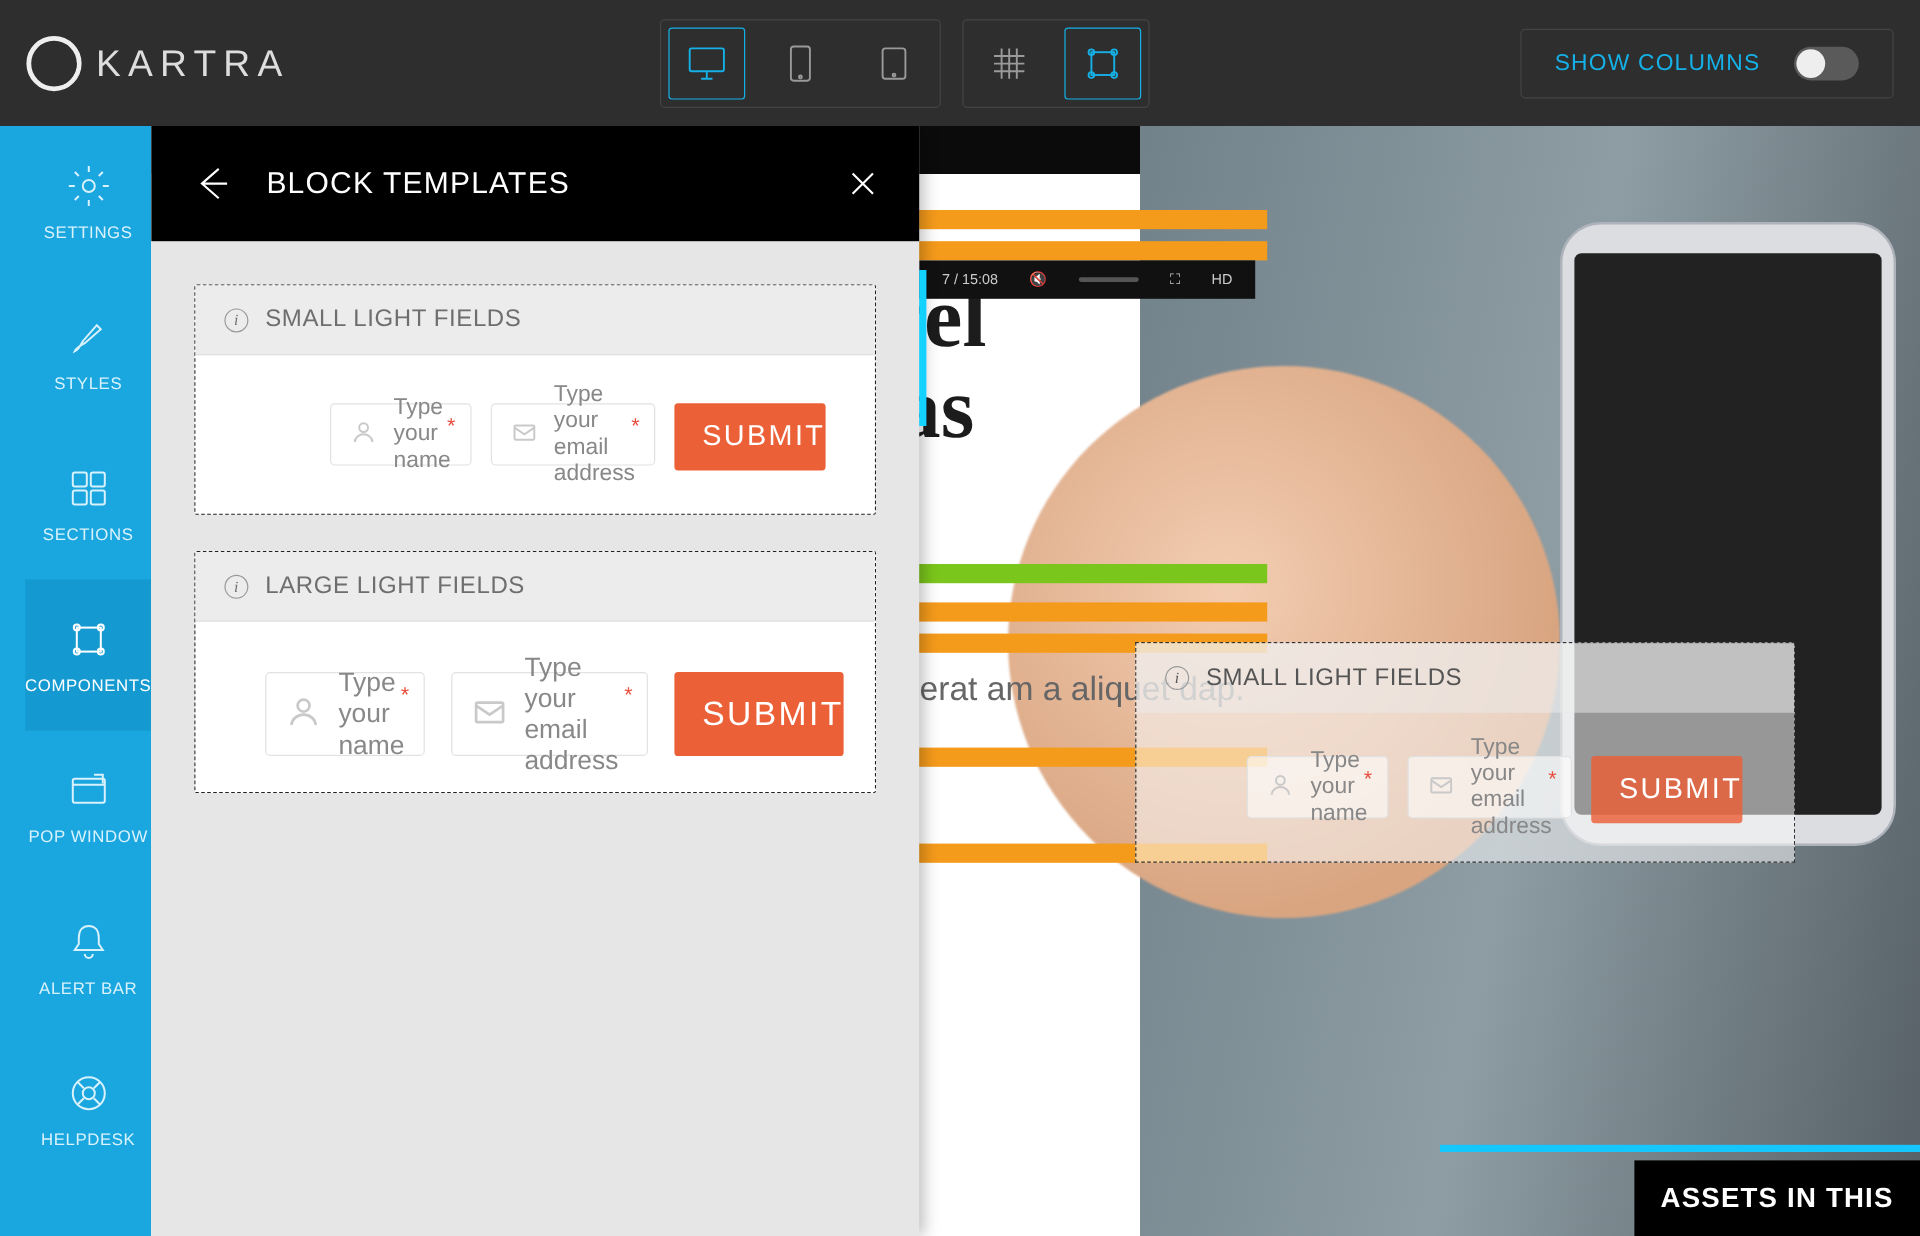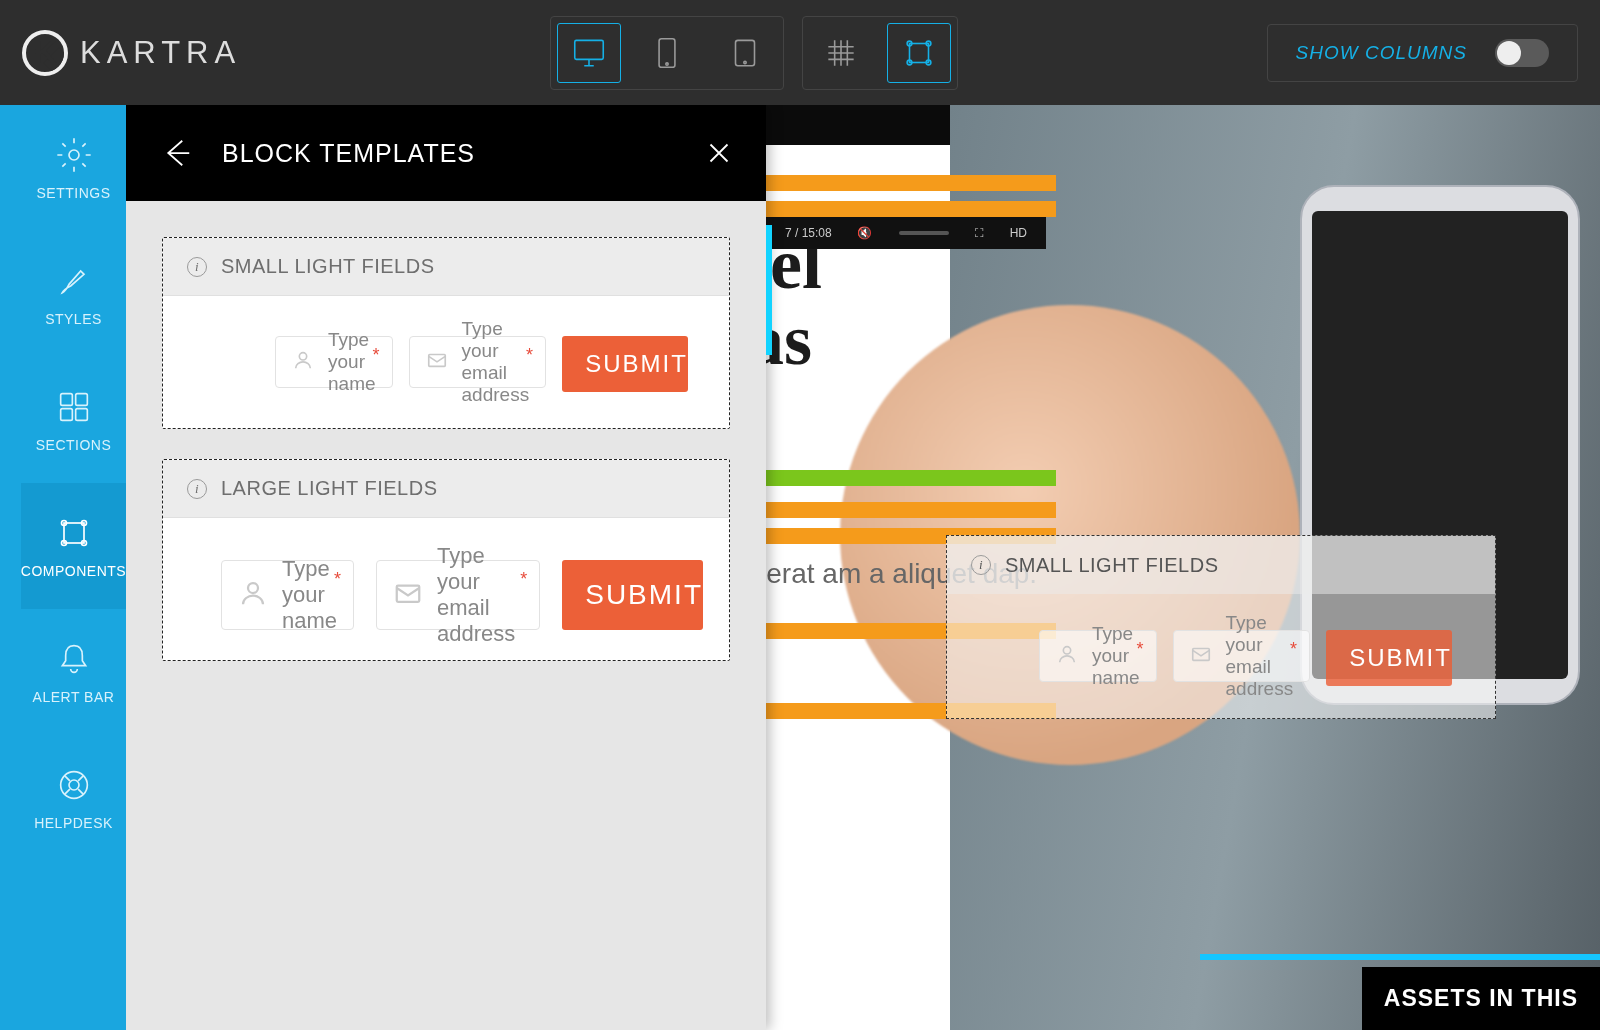--- a/index.html
+++ b/index.html
@@ -36,21 +36,21 @@
   }
   .tb-btn.active { border-color: #15b0e6; color: #15b0e6; }
   .tb-btn svg { width: 38px; height: 38px; stroke: currentColor; fill: none; stroke-width: 2; }
 
   .tb-spacer { flex: 1; }
   .center-groups{ display:flex; gap:18px; margin:0 auto;}
 
   .showcols {
     border: 1px solid #444; border-radius: 4px; padding: 14px 28px;
     display: flex; align-items: center; gap: 28px; color: #15b0e6;
-    font-size: 19px; letter-spacing: 1px; cursor: pointer; font-style: italic;
+    font-size: 19px; letter-spacing: 1px; cursor: pointer;
   }
   .switch { width: 54px; height: 28px; border-radius: 14px; background: #5a5a5a; position: relative; }
   .switch::after { content: ""; position: absolute; width: 24px; height: 24px; border-radius: 50%; background: #eee; top: 2px; left: 2px; }
 
   
   .body { display: flex; height: calc(100% - 105px); }
 
   
   .rail { width: 126px; background: #1aa6df; display: flex; flex-direction: column; padding-left: 21px; }
   .rail-item {
@@ -247,20 +247,28 @@
     </div>
     <div class="rail-item active">
       <svg viewBox="0 0 48 48">
           <rect x="12" y="12" width="24" height="24"></rect>
           <circle cx="12" cy="12" r="3"></circle>
           <circle cx="36" cy="12" r="3"></circle>
           <circle cx="12" cy="36" r="3"></circle>
           <circle cx="36" cy="36" r="3"></circle>
         </svg>
       <span>COMPONENTS</span>
+    </div>
+    <div class="rail-item">
+      <svg viewBox="0 0 48 48">
+          <rect x="8" y="12" width="32" height="24" rx="2"></rect>
+          <path d="M8 18h32"></path>
+          <path d="M30 8l8 0 0 8" stroke-linecap="round"></path>
+        </svg>
+      <span>POP WINDOW</span>
     </div>
     <div class="rail-item">
       <svg viewBox="0 0 48 48">
           <path d="M24 8c6 0 10 4 10 12v6l4 6H10l4-6v-6c0-8 4-12 10-12zM20 36a4 4 0 0 0 8 0"></path>
         </svg>
       <span>ALERT BAR</span>
     </div>
     <div class="rail-item">
       <svg viewBox="0 0 48 48">
           <circle cx="24" cy="24" r="16"></circle>

